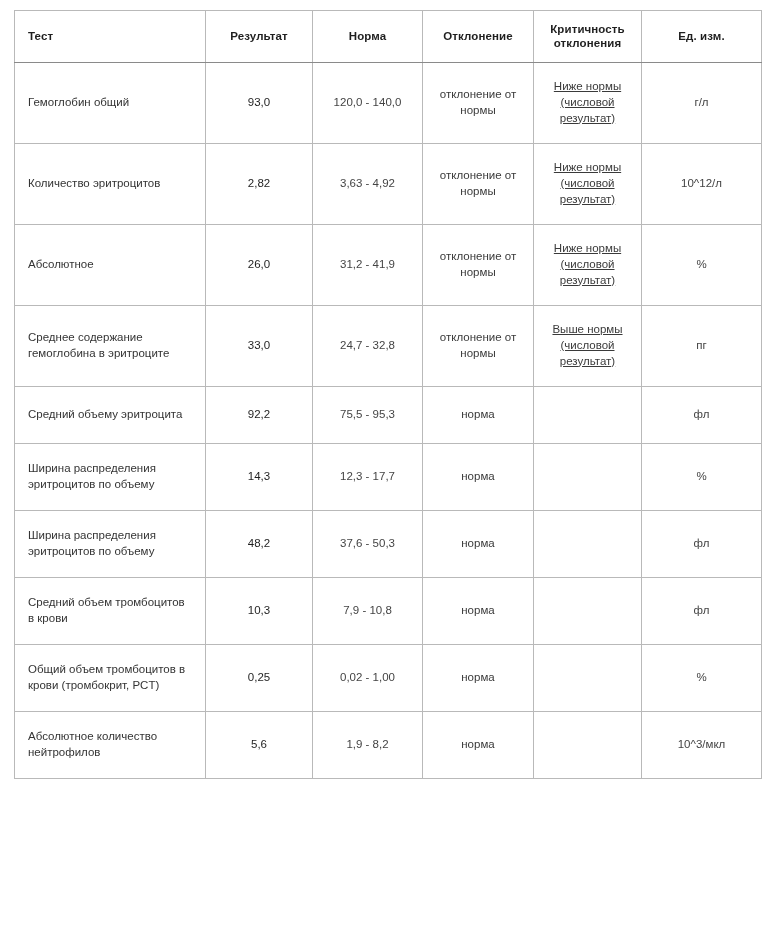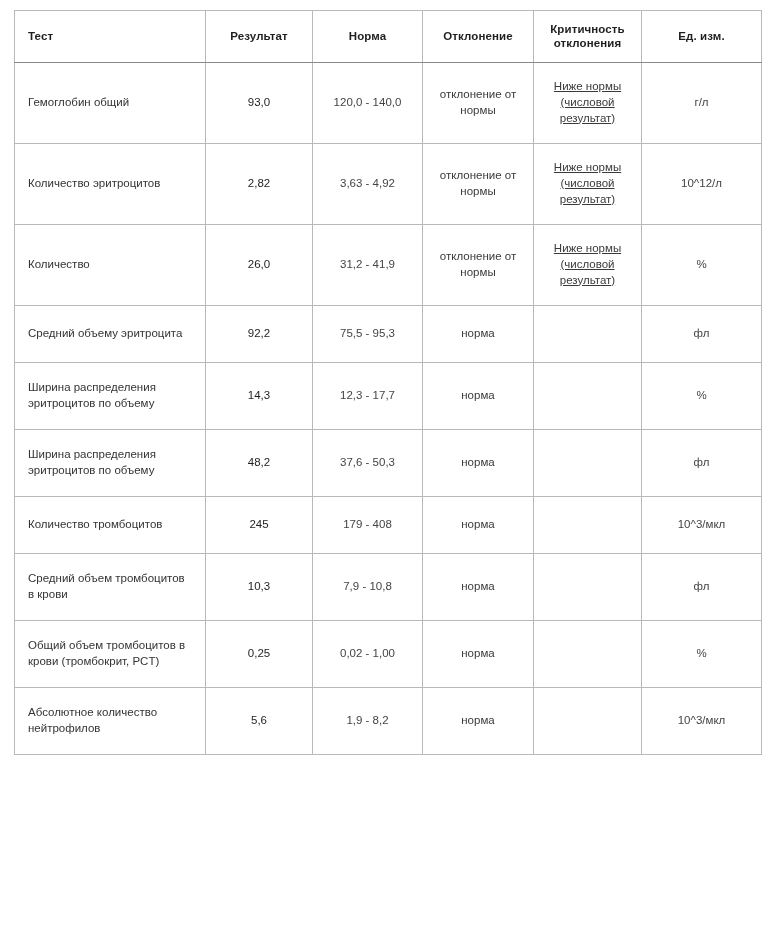--- a/index.html
+++ b/index.html
@@ -125,26 +125,34 @@
         </tr>
         <tr class="row-tall">
           <td class="cell-test">Количество эритроцитов</td>
           <td class="cell-result">2,82</td>
           <td class="cell-norm">3,63 - 4,92</td>
           <td class="cell-dev">отклонение от нормы</td>
           <td class="cell-crit">Ниже нормы (числовой результат)</td>
           <td class="cell-unit">10^12/л</td>
         </tr>
         <tr class="row-tall">
-          <td class="cell-test">Количество</td>
+          <td class="cell-test">Абсолютное</td>
           <td class="cell-result">26,0</td>
           <td class="cell-norm">31,2 - 41,9</td>
           <td class="cell-dev">отклонение от нормы</td>
           <td class="cell-crit">Ниже нормы (числовой результат)</td>
           <td class="cell-unit">%</td>
+        </tr>
+        <tr class="row-tall">
+          <td class="cell-test">Среднее содержание гемоглобина в эритроците</td>
+          <td class="cell-result">33,0</td>
+          <td class="cell-norm">24,7 - 32,8</td>
+          <td class="cell-dev">отклонение от нормы</td>
+          <td class="cell-crit">Выше нормы (числовой результат)</td>
+          <td class="cell-unit">пг</td>
         </tr>
         <tr class="row-short">
           <td class="cell-test">Средний объему эритроцита</td>
           <td class="cell-result">92,2</td>
           <td class="cell-norm">75,5 - 95,3</td>
           <td class="cell-dev">норма</td>
           <td class="cell-crit"></td>
           <td class="cell-unit">фл</td>
         </tr>
         <tr class="row-mid">
@@ -155,28 +163,20 @@
           <td class="cell-crit"></td>
           <td class="cell-unit">%</td>
         </tr>
         <tr class="row-mid">
           <td class="cell-test">Ширина распределения эритроцитов по объему</td>
           <td class="cell-result">48,2</td>
           <td class="cell-norm">37,6 - 50,3</td>
           <td class="cell-dev">норма</td>
           <td class="cell-crit"></td>
           <td class="cell-unit">фл</td>
-        </tr>
-        <tr class="row-short">
-          <td class="cell-test">Количество тромбоцитов</td>
-          <td class="cell-result">245</td>
-          <td class="cell-norm">179 - 408</td>
-          <td class="cell-dev">норма</td>
-          <td class="cell-crit"></td>
-          <td class="cell-unit">10^3/мкл</td>
         </tr>
         <tr class="row-mid">
           <td class="cell-test">Средний объем тромбоцитов в крови</td>
           <td class="cell-result">10,3</td>
           <td class="cell-norm">7,9 - 10,8</td>
           <td class="cell-dev">норма</td>
           <td class="cell-crit"></td>
           <td class="cell-unit">фл</td>
         </tr>
         <tr class="row-mid">

